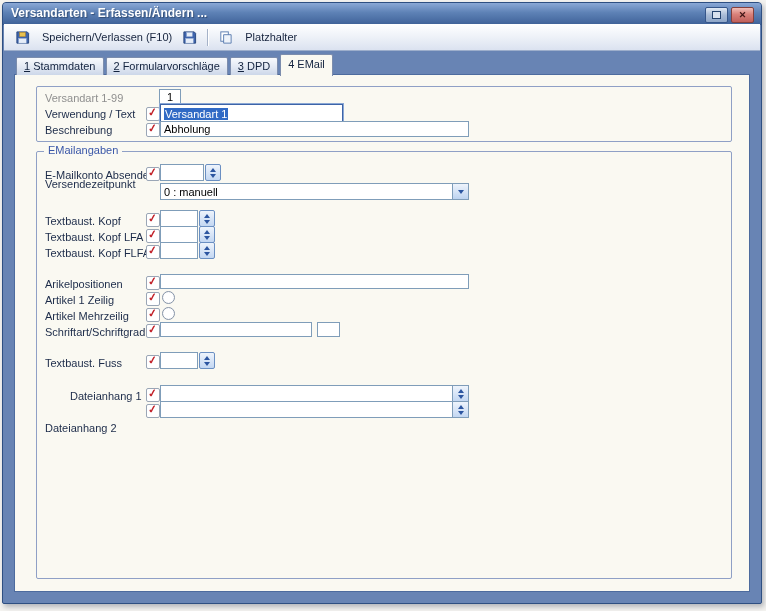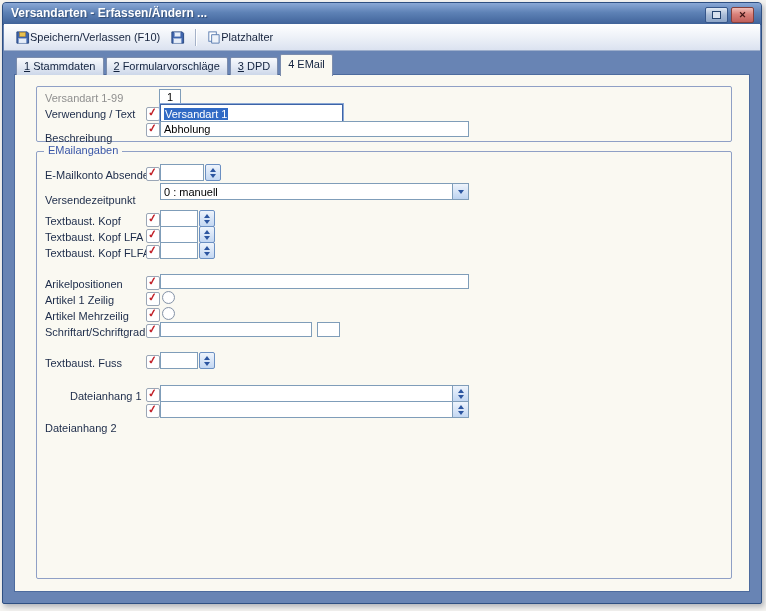--- a/index.html
+++ b/index.html
@@ -44,21 +44,21 @@
     color:#401616; font-size:9px; font-weight:bold; line-height:9px;
   }
   
   .toolbar {
     position:absolute; top:21px; left:1px; right:1px; height:26px;
     background:linear-gradient(#ffffff,#ecf0f7 55%,#dbe2f0);
     border-bottom:1px solid #9daecb;
     display:flex; align-items:center; padding:0 0 0 6px;
   }
   .tbtn {
-    display:flex; align-items:center; gap:0;
+    display:flex; align-items:center; gap:12px;
     padding:2px 5px; color:#16233d; border-radius:2px;
     cursor:default; white-space:nowrap;
   }
   .tsep { width:1px; height:17px; background:#a5b2c8; margin:0 5px; box-shadow:1px 0 0 #ffffff; }
   .icon16 { width:15px; height:15px; display:block; }
   
   .tabs { position:absolute; top:51px; left:13px; display:flex; align-items:flex-end; height:21px; z-index:3; }
   .tab {
     height:17px; line-height:16px; padding:0 7px;
     color:#13233f;
@@ -215,21 +215,21 @@
       <div class="field center" style="left:122px; top:2px; width:22px; height:16px;">
         <span>1</span>
       </div>
 
       <span class="lbl" style="top:21px;">Verwendung / Text</span>
       <span class="chk" style="top:20px;"></span>
       <div class="field focused" style="left:123px; top:17px; width:183px; height:19px;">
         <span class="sel">Versandart 1</span>
       </div>
 
-      <span class="lbl" style="top:37px;margin-top:8px;">Beschreibung</span>
+      <span class="lbl" style="top:37px;">Beschreibung</span>
       <span class="chk" style="top:36px;"></span>
       <div class="field" style="left:123px; top:34px; width:309px; height:16px;">
         <span>Abholung</span>
       </div>
     </div>
 
     <div class="groupbox" id="group2">
       <span class="legend">EMailangaben</span>
 
       <span class="lbl" style="top:17px;">E-Mailkonto Absender</span>
@@ -237,21 +237,21 @@
       <div class="spin" style="left:123px; top:12px;">
         <div class="sfield wide field" style="position:static;">
           <span></span>
         </div>
         <div class="spinbtn">
             <span class="tri-up"></span>
             <span class="tri-down"></span>
           </div>
       </div>
 
-      <span class="lbl" style="top:42px;">Versendezeitpunkt</span>
+      <span class="lbl" style="top:26px;">Versendezeitpunkt</span>
       <div class="combo" style="left:123px; top:31px; width:309px; height:17px;">
         <span class="ctext">0 : manuell</span>
         <span class="ddbtn">
             <span class="tri-down"></span>
           </span>
       </div>
 
       <span class="lbl" style="top:63px;">Textbaust. Kopf</span>
       <span class="chk" style="top:61px;"></span>
       <div class="spin" style="left:123px; top:58px;">

